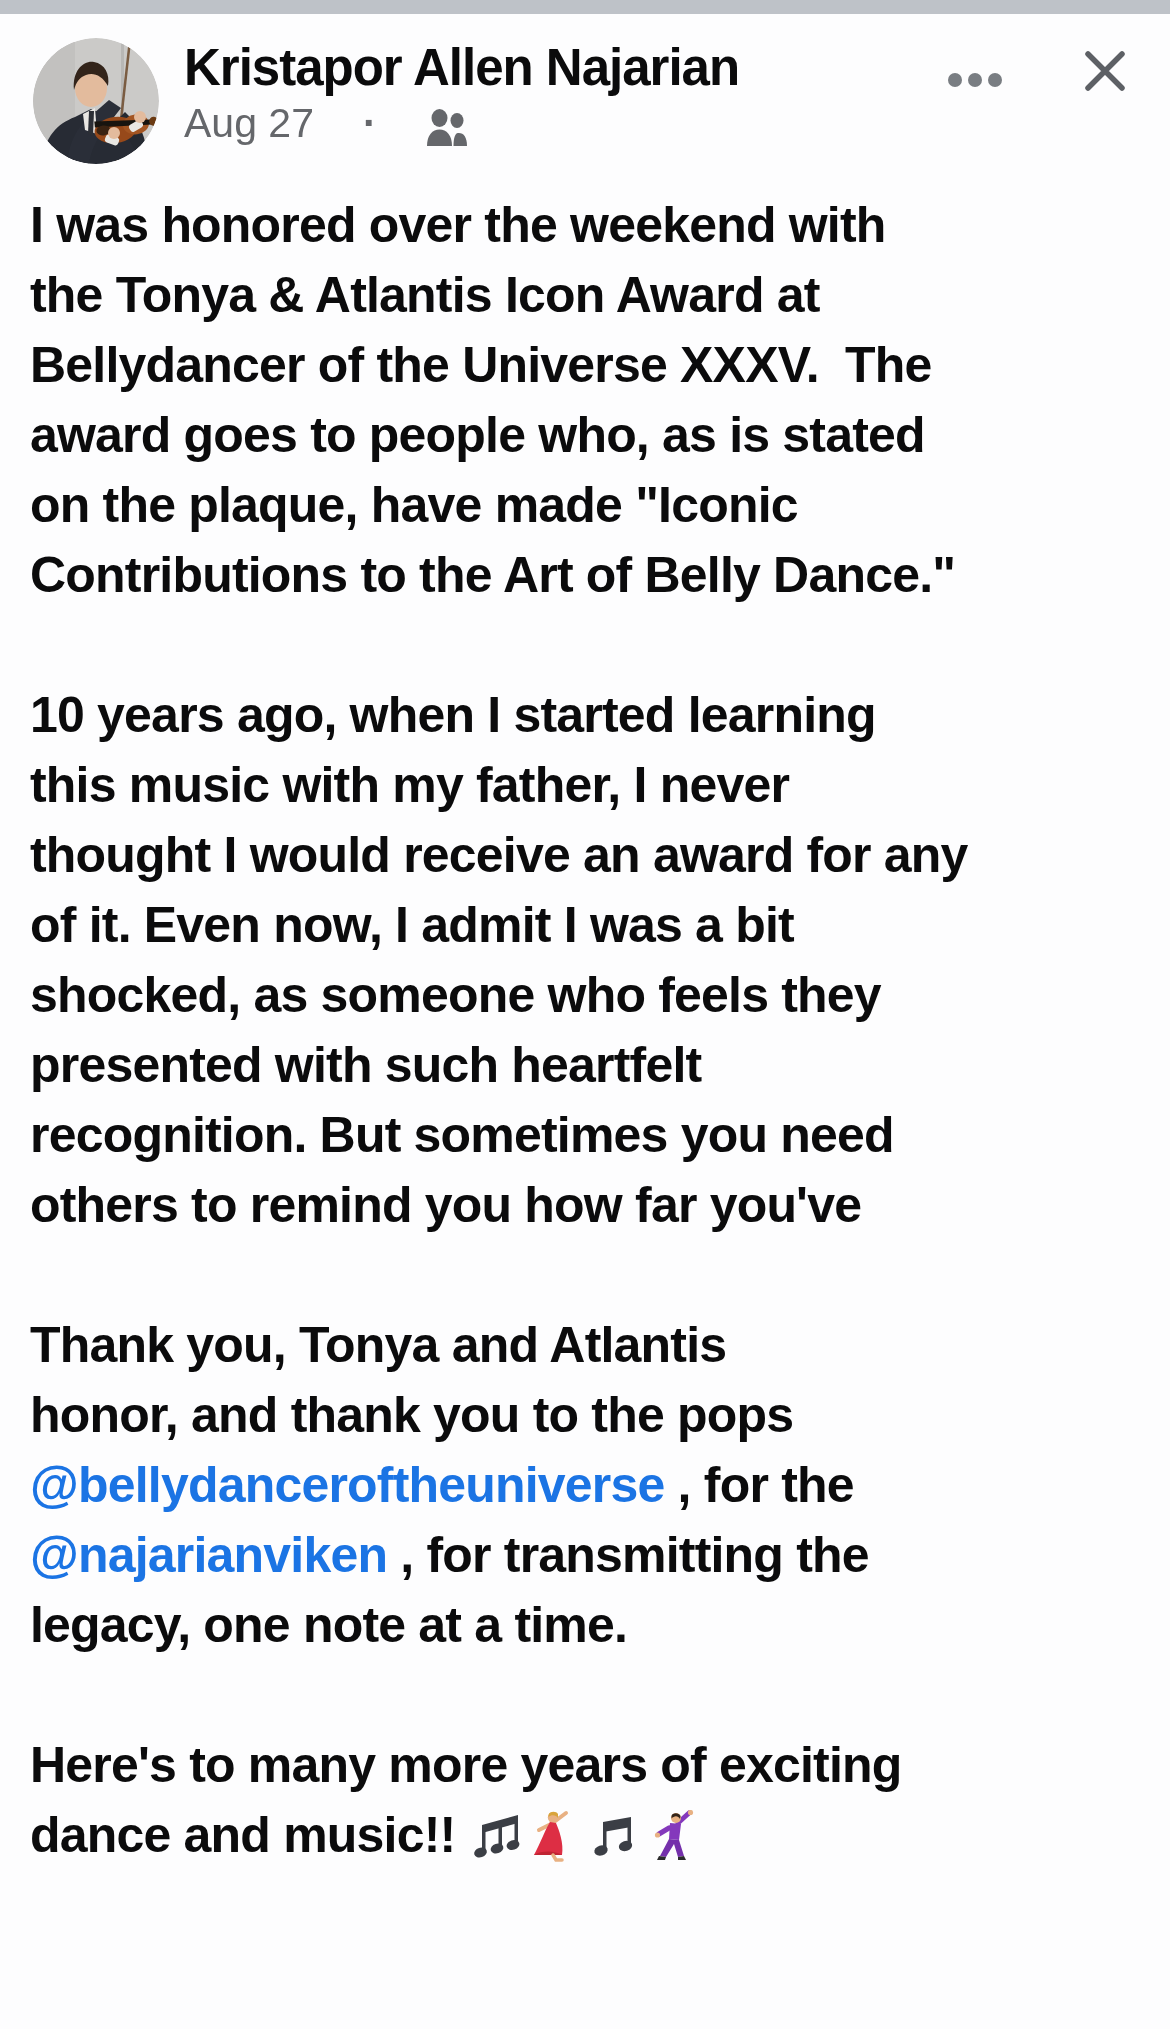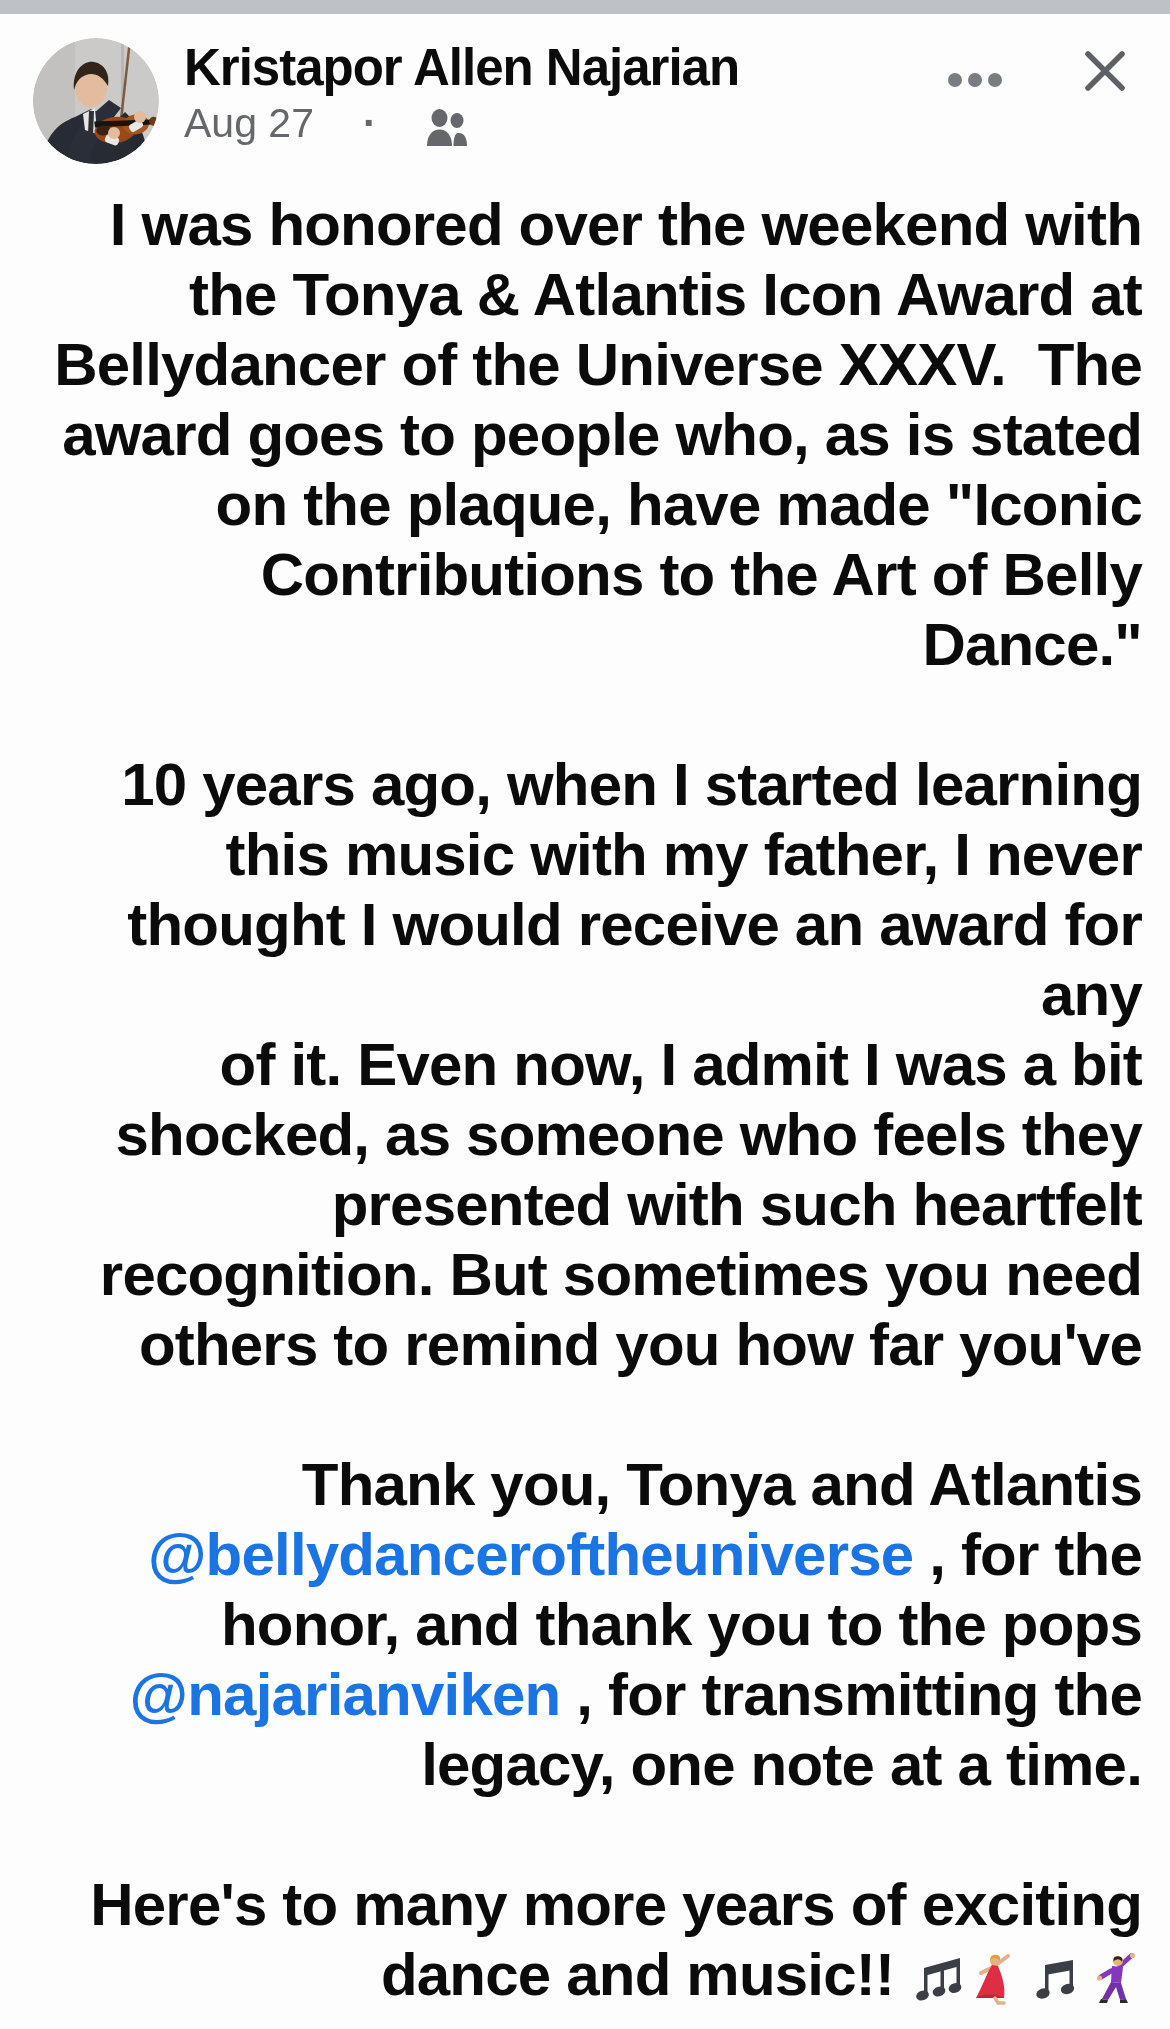--- a/index.html
+++ b/index.html
@@ -27,22 +27,22 @@
   .audience svg{display:block;width:42px;height:40px;margin-top:6px;}
   .header-actions{display:flex;gap:80px;margin-left:auto;flex:none;}
   .header-actions button{background:none;border:0;padding:0;cursor:pointer;line-height:0;}
   .more-btn{margin-top:28px;}
   .more-btn svg{width:56px;height:16px;}
   .close-btn{margin-top:11px;}
   .close-btn svg{width:44px;height:44px;}
   
   .post-text{
     margin:26px 28px 0 30px;
-    font-size:60px;font-weight:700;color:var(--text,#0b0b0c);
-    line-height:70px;letter-spacing:-0.8px;text-align:right;
+    font-size:50px;font-weight:700;color:var(--text,#0b0b0c);
+    line-height:70px;letter-spacing:-0.8px;
   }
   .paragraph{margin:0 0 70px 0;}
   .paragraph:last-child{margin-bottom:0;}
   .line{white-space:pre-wrap;min-height:70px;}
   .mention-link{color:var(--link,#1b74e4);cursor:pointer;}
   .emoji{display:inline-block;margin:0 3px;line-height:0;}
   .emoji svg{width:52px;height:52px;vertical-align:-10px;}
 </style>
 </head>
 <body>
@@ -142,22 +142,22 @@
         <div class="line"><span>this music with my father, I never</span></div>
         <div class="line"><span>thought I would receive an award for any</span></div>
         <div class="line"><span>of it. Even now, I admit I was a bit</span></div>
         <div class="line"><span>shocked, as someone who feels they</span></div>
         <div class="line"><span>presented with such heartfelt</span></div>
         <div class="line"><span>recognition. But sometimes you need</span></div>
         <div class="line"><span>others to remind you how far you've</span></div>
       </div>
       <div class="paragraph">
         <div class="line"><span>Thank you, Tonya and Atlantis</span></div>
+        <div class="line"><span>honor, and thank you to the pops</span></div>
         <div class="line"><span class="mention-link">@bellydanceroftheuniverse</span><span> , for the</span></div>
-        <div class="line"><span>honor, and thank you to the pops</span></div>
         <div class="line"><span class="mention-link">@najarianviken</span><span> , for transmitting the</span></div>
         <div class="line"><span>legacy, one note at a time.</span></div>
       </div>
       <div class="paragraph">
         <div class="line"><span>Here's to many more years of exciting</span></div>
         <div class="line"><span>dance and music!! </span><span class="emoji" aria-label="🎶"><svg viewBox="0 0 52 52" aria-hidden="true">
               <g fill="#3b3e45">
                 <polygon points="11,15 47,5 47,13 11,23"></polygon>
                 <rect x="11" y="15" width="3.5" height="27"></rect>
                 <rect x="27.5" y="11" width="3.5" height="26"></rect>

